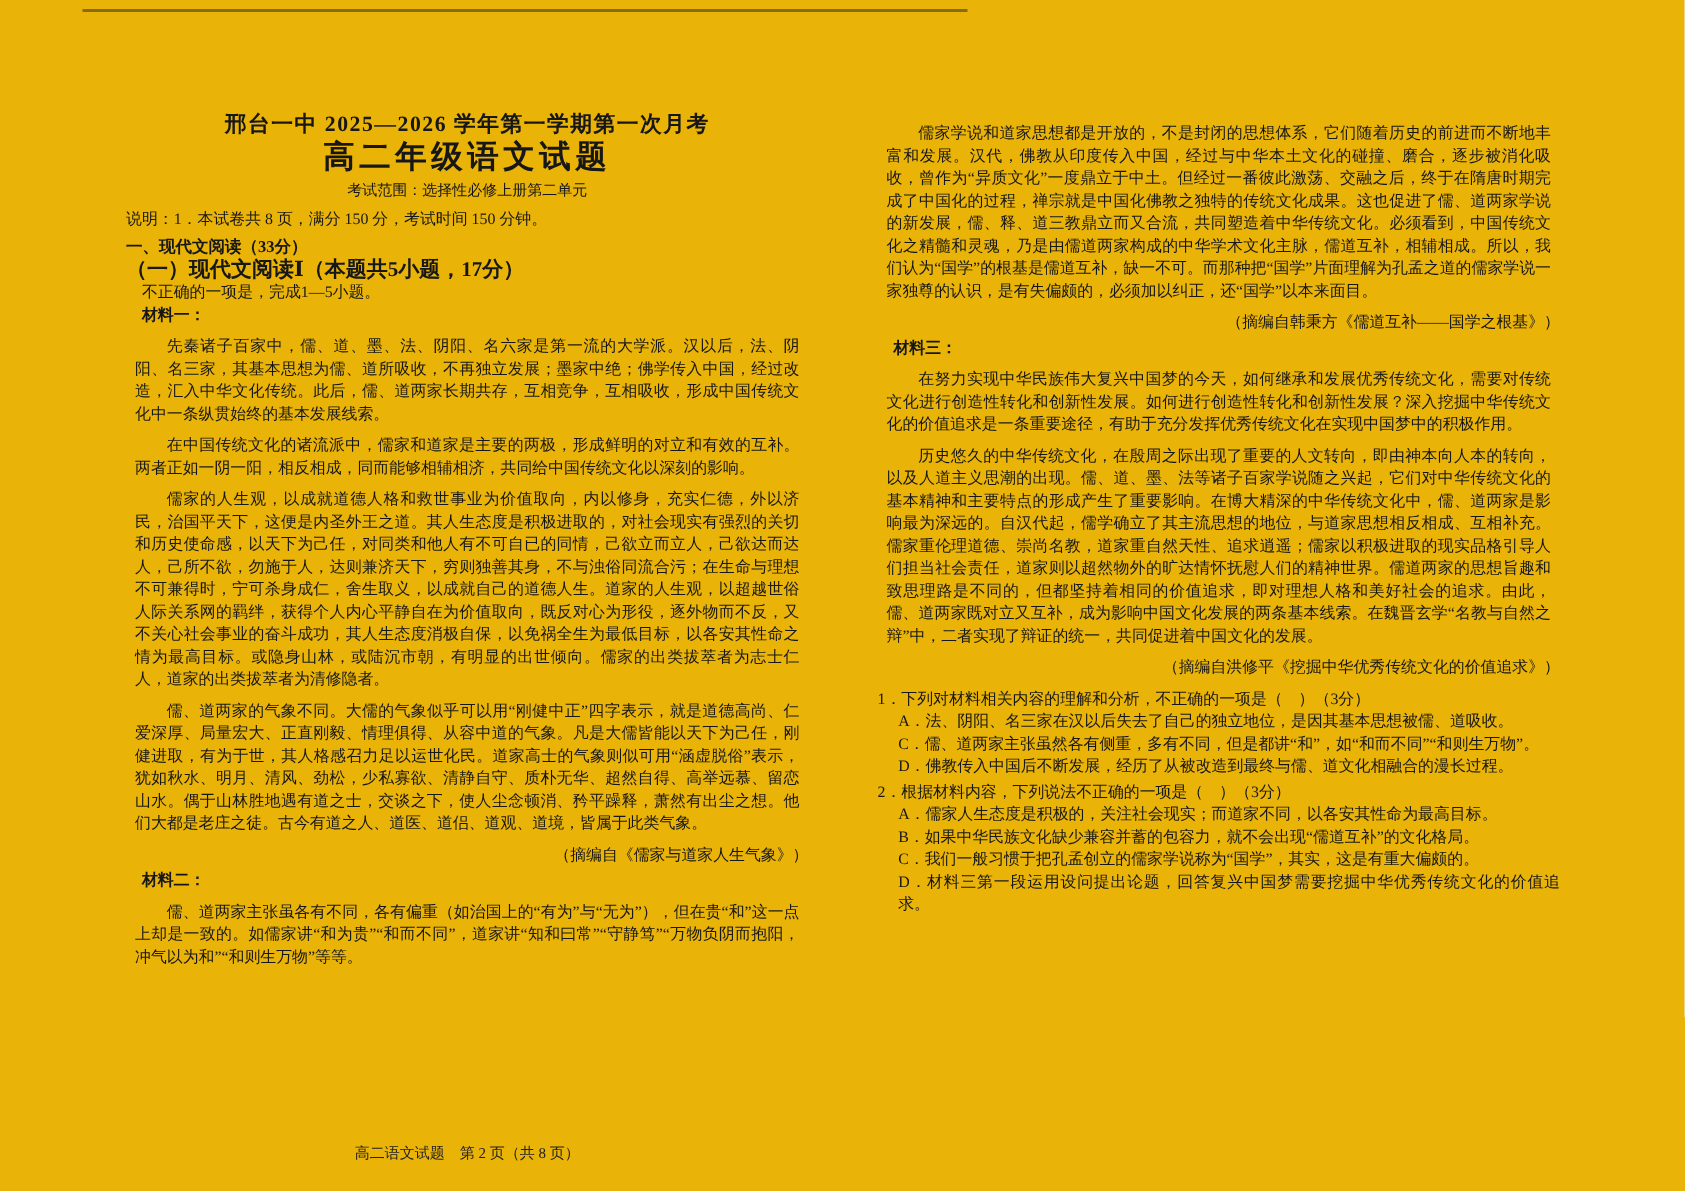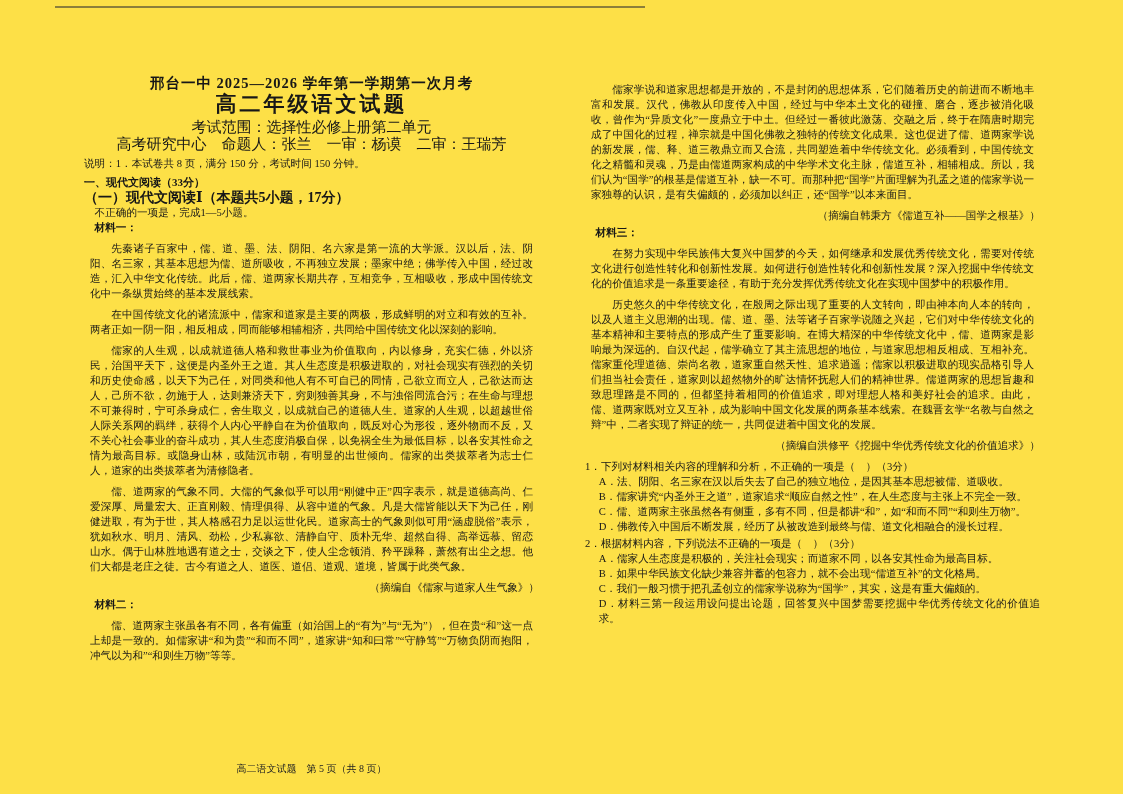--- a/index.html
+++ b/index.html
@@ -1,26 +1,26 @@
 <!DOCTYPE html>
 <html><head>
 <meta charset="utf-8">
 <style>
   html,body { margin:0; padding:0; background:#e9e9e7; }
   .page {
     position:relative; width:1123px; height:794px; margin:0 auto;
-    background:#fde047; overflow:hidden;
+    background:#eab308; overflow:hidden;
     font-family:"Liberation Serif","DejaVu Serif",serif; color:#171717;
   }
   .scanline { position:absolute; top:6px; left:55px; width:590px; height:2px; background:#2f2f2f; opacity:.55; }
   .columns { position:absolute; top:76px; left:84px; display:flex; gap:46px; }
   .col { width:455px; font-size:10.6px; line-height:15px; text-align:justify; }
   .t1 { margin:0 0 6px; text-align:center; font-weight:bold; font-size:14.5px; letter-spacing:1px; }
   .t2 { margin:0 0 8px; text-align:center; font-weight:bold; font-size:21px; letter-spacing:3px; }
-  .sub { margin:0 0 2px; text-align:center; font-size:15px; text-align-last:center; }
+  .sub { margin:0 0 2px; text-align:center; font-size:10px; text-align-last:center; }
   .notes { margin:4px 0 4px; }
   .note { margin:0; text-indent:0; }
   .note-indent { padding-left:3.1em; }
   .h-sec { margin:3px 0 0; font-weight:bold; font-size:11px; }
   .h-sub { margin:0; font-weight:bold; font-size:14px; }
   .instr { margin:0; text-indent:1em; }
   .mat-label { margin:0; font-weight:bold; text-indent:1em; }
   .para { margin:6px; text-indent:2em;font-family:Liberation Serif, serif; }
   .cite { margin:0 0 2px; text-align:right; text-align-last:right; }
   .questions { margin-top:6px; }
@@ -35,21 +35,20 @@
 
 <div class="page">
   <div class="scanline"></div>
 
   <div class="columns">
 
     <div class="col">
       <p class="t1">邢台一中 2025—2026 学年第一学期第一次月考</p>
       <p class="t2">高二年级语文试题</p>
       <p class="sub">考试范围：选择性必修上册第二单元</p>
-      <p class="sub">高考研究中心　命题人：张兰　一审：杨谟　二审：王瑞芳</p>
 
       <div class="notes">
           <p class="note">说明：1．本试卷共 8 页，满分 150 分，考试时间 150 分钟。</p>
         </div>
 
       <p class="h-sec">一、现代文阅读（33分）</p>
       <p class="h-sub">（一）现代文阅读Ⅰ（本题共5小题，17分）</p>
       <p class="instr">不正确的一项是，完成1—5小题。</p>
 
       <p class="mat-label">材料一：</p>
@@ -72,27 +71,26 @@
       <p class="mat-label">材料三：</p>
       <div>
           <p class="para">在努力实现中华民族伟大复兴中国梦的今天，如何继承和发展优秀传统文化，需要对传统文化进行创造性转化和创新性发展。如何进行创造性转化和创新性发展？深入挖掘中华传统文化的价值追求是一条重要途径，有助于充分发挥优秀传统文化在实现中国梦中的积极作用。</p>
           <p class="para">历史悠久的中华传统文化，在殷周之际出现了重要的人文转向，即由神本向人本的转向，以及人道主义思潮的出现。儒、道、墨、法等诸子百家学说随之兴起，它们对中华传统文化的基本精神和主要特点的形成产生了重要影响。在博大精深的中华传统文化中，儒、道两家是影响最为深远的。自汉代起，儒学确立了其主流思想的地位，与道家思想相反相成、互相补充。儒家重伦理道德、崇尚名教，道家重自然天性、追求逍遥；儒家以积极进取的现实品格引导人们担当社会责任，道家则以超然物外的旷达情怀抚慰人们的精神世界。儒道两家的思想旨趣和致思理路是不同的，但都坚持着相同的价值追求，即对理想人格和美好社会的追求。由此，儒、道两家既对立又互补，成为影响中国文化发展的两条基本线索。在魏晋玄学“名教与自然之辩”中，二者实现了辩证的统一，共同促进着中国文化的发展。</p>
         </div>
       <p class="cite">（摘编自洪修平《挖掘中华优秀传统文化的价值追求》）</p>
 
       <div class="questions">
           <p class="q-stem">1．下列对材料相关内容的理解和分析，不正确的一项是（　）（3分）</p>
           <p class="q-opt">A．法、阴阳、名三家在汉以后失去了自己的独立地位，是因其基本思想被儒、道吸收。</p>
-          <p class="q-opt">B．儒家讲究“内圣外王之道”，道家追求“顺应自然之性”，在人生态度与主张上不完全一致。</p>
           <p class="q-opt">C．儒、道两家主张虽然各有侧重，多有不同，但是都讲“和”，如“和而不同”“和则生万物”。</p>
           <p class="q-opt">D．佛教传入中国后不断发展，经历了从被改造到最终与儒、道文化相融合的漫长过程。</p>
           <p class="q-stem">2．根据材料内容，下列说法不正确的一项是（　）（3分）</p>
           <p class="q-opt">A．儒家人生态度是积极的，关注社会现实；而道家不同，以各安其性命为最高目标。</p>
           <p class="q-opt">B．如果中华民族文化缺少兼容并蓄的包容力，就不会出现“儒道互补”的文化格局。</p>
           <p class="q-opt">C．我们一般习惯于把孔孟创立的儒家学说称为“国学”，其实，这是有重大偏颇的。</p>
           <p class="q-opt">D．材料三第一段运用设问提出论题，回答复兴中国梦需要挖掘中华优秀传统文化的价值追求。</p>
         </div>
     </div>
 
   </div>
 
-  <div class="footer footer-l">高二语文试题　第 5 页（共 8 页）</div>
+  <div class="footer footer-l">高二语文试题　第 2 页（共 8 页）</div>
 </div>
 
 </body></html>

